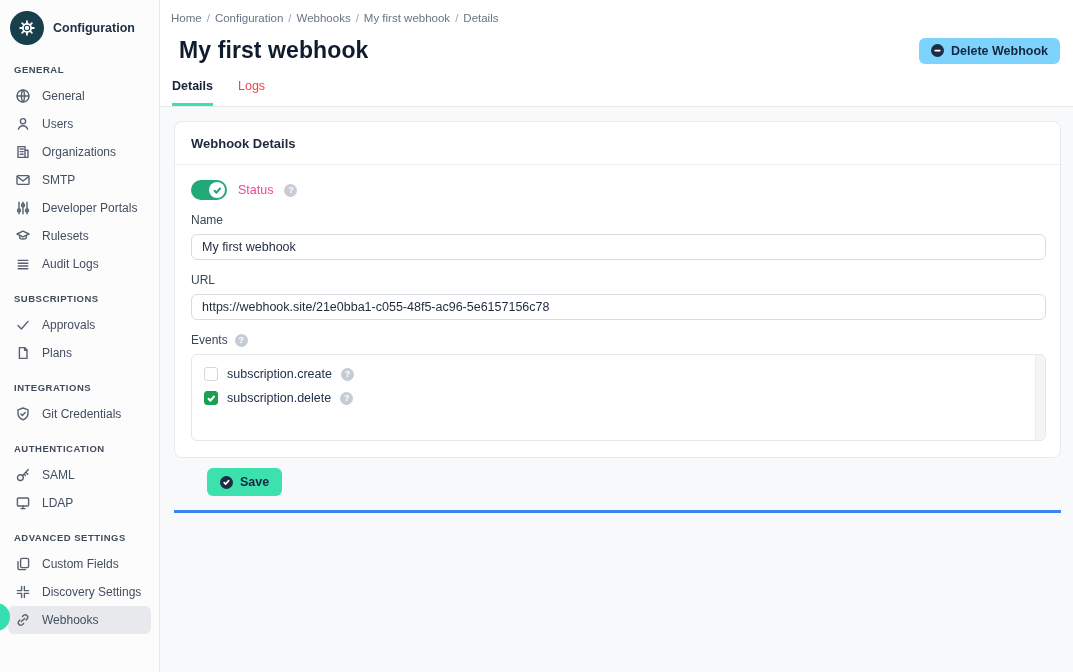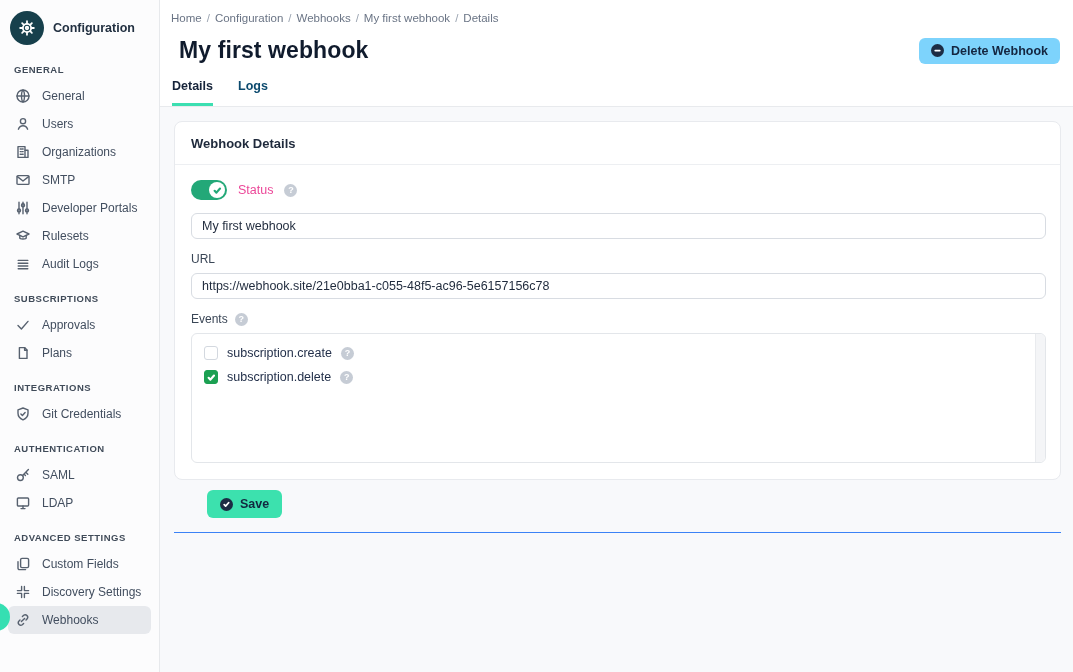--- a/index.html
+++ b/index.html
@@ -55,22 +55,22 @@
     background:#7dd3fc; color:#142640; border:none; border-radius:6px;
     padding:6px 12px; font-size:12.5px; font-weight:600; cursor:pointer;
     font-family:inherit;
   }
   .dark-badge {
     width:13px; height:13px; border-radius:50%; background:#1c2c44;
     display:inline-flex; align-items:center; justify-content:center; flex:0 0 auto;
   }
   .tabs { display:flex; padding:15px 0 0 12px; }
   .tab {
-    font-size:12.5px; color:#0c4a6e; padding:0 0 10px 0; margin-right:25px;
-    border-bottom:3px solid transparent; cursor:pointer;font-weight:bold;
+    font-size:12.5px; color:#ef4444; padding:0 0 10px 0; margin-right:25px;
+    border-bottom:3px solid transparent; cursor:pointer;
   }
   .tab.checked { color:#16243a; font-weight:700; border-bottom-color:#3cdfb1; }
   
   .content { padding:14px 12px 0 14px; }
   .card { background:#fff; border:1px solid #e8eaee; border-radius:8px; }
   .card-header {
     padding:14px 16px 13px 16px; font-size:13px; font-weight:600; color:#1e293b;
     border-bottom:1px solid #edeff2;
   }
   .card-body { padding:15px 14px 16px 16px; }
@@ -96,40 +96,40 @@
     justify-content:center; cursor:pointer; flex:0 0 auto;
   }
   .field-label { display:flex; align-items:center; gap:7px; font-size:12px; color:#3a4656;
     font-weight:500; margin:13px 0 7px 0; }
   .text-input {
     width:100%; height:26px; border:1px solid #d8dce2; border-radius:6px;
     padding:0 10px; font-size:12.5px; color:#1f2a3c; background:#fff;
     font-family:inherit; outline:none;
   }
   .events-box {
-    position:relative; height:130px; border:1px solid #e3e6ea; border-radius:6px;
+    position:relative; height:87px; border:1px solid #e3e6ea; border-radius:6px;
     background:#fff; padding:7px 0; overflow:hidden;
   }
   .scroll-track {
     position:absolute; right:0; top:0; bottom:0; width:10px;
     background:#f4f5f7; border-left:1px solid #e9ebee; border-radius:0 5px 5px 0;
   }
   .event-row { display:flex; align-items:center; gap:9px; padding:5px 12px; }
   .checkbox {
     width:14px; height:14px; border:1px solid #d3d8df; border-radius:3px;
     background:#fff; display:inline-flex; align-items:center; justify-content:center;
     cursor:pointer; flex:0 0 auto;
   }
   .checkbox svg { width:9px; height:9px; stroke:#fff; stroke-width:2.4; fill:none;
     stroke-linecap:round; stroke-linejoin:round; display:none; }
   .checkbox.checked { background:#1ba052; border-color:#1ba052; }
   .checkbox.checked svg { display:block; }
   .event-label { font-size:12.5px; color:#23304a; }
   .save-row {
-    margin:0 0 0 0; padding:10px 0 14px 33px; border-bottom:1px solid #3b82f6;
+    margin:0 0 0 0; padding:10px 0 14px 33px; border-bottom:3px solid #3b82f6;
   }
   .save-btn {
     display:inline-flex; align-items:center; gap:7px;
     background:#3ce1ae; color:#12283f; border:none; border-radius:6px;
     padding:7px 13px; font-size:12.5px; font-weight:700; cursor:pointer;
     font-family:inherit;
   }
   .mini { width:7px; height:7px; stroke:#fff; stroke-width:2; fill:none;
     stroke-linecap:round; stroke-linejoin:round; }
 </style>
@@ -308,20 +308,23 @@
             <div class="toggle-knob">
               <svg viewBox="0 0 10 10">
                   <path d="M1.8 5.4l2 2 4-4.6"></path>
                 </svg>
             </div>
           </div>
           <span class="ctl-label">Status</span>
           <span class="help">?</span>
         </div>
 
+        <div class="field-label" style="margin-top:0">
+          <span>Name</span>
+        </div>
         <input class="text-input" type="text" value="My first webhook" style="">
 
         <div class="field-label">
           <span>URL</span>
         </div>
         <input class="text-input" type="text" value="https://webhook.site/21e0bba1-c055-48f5-ac96-5e6157156c78" style="">
 
         <div class="field-label">
           <span>Events</span>
           <span class="help">?</span>

